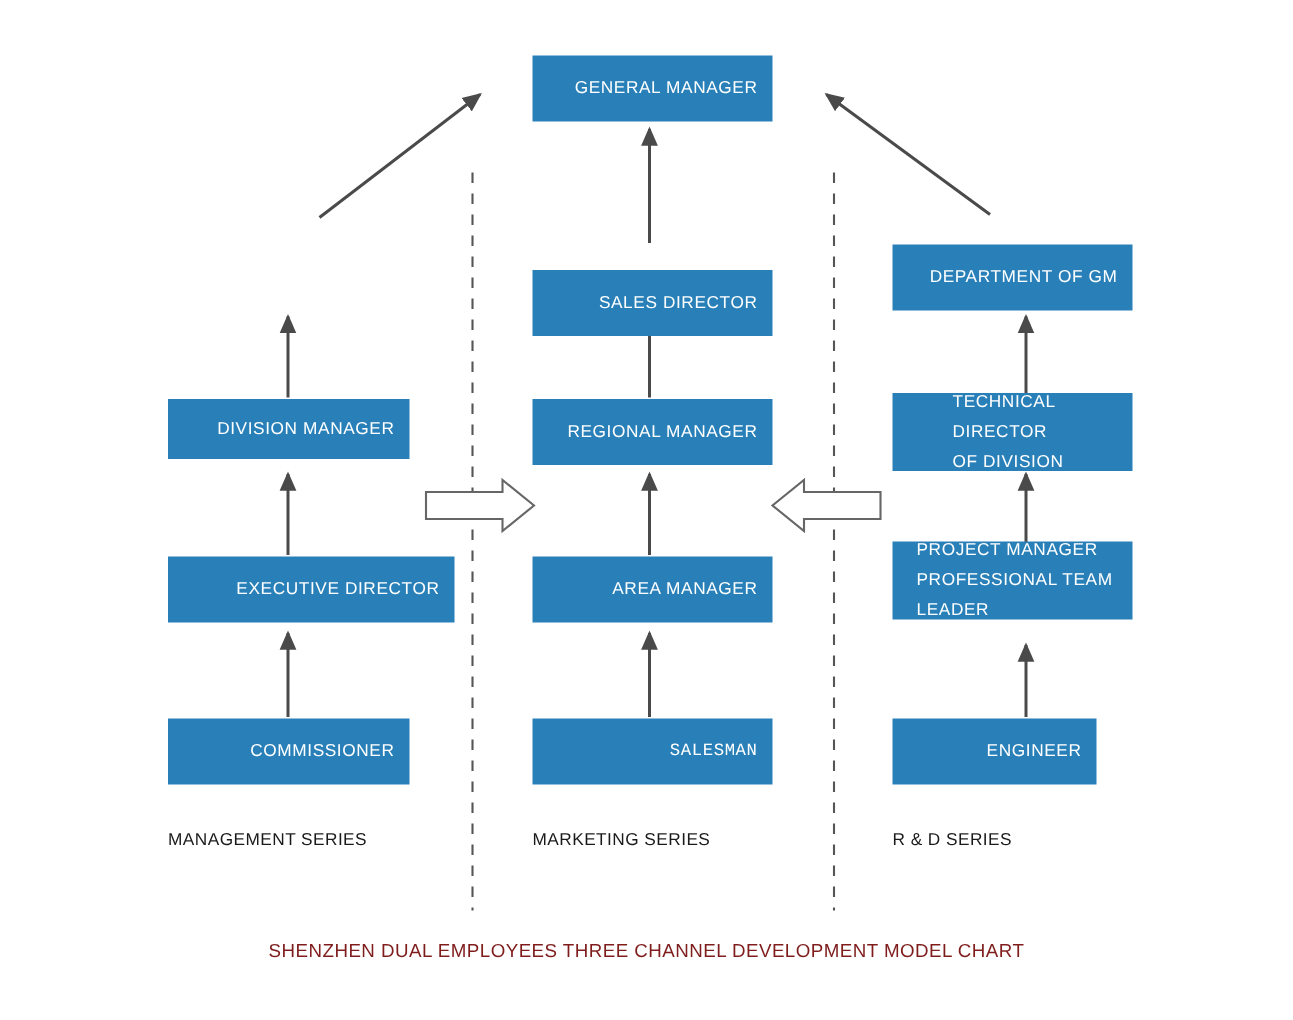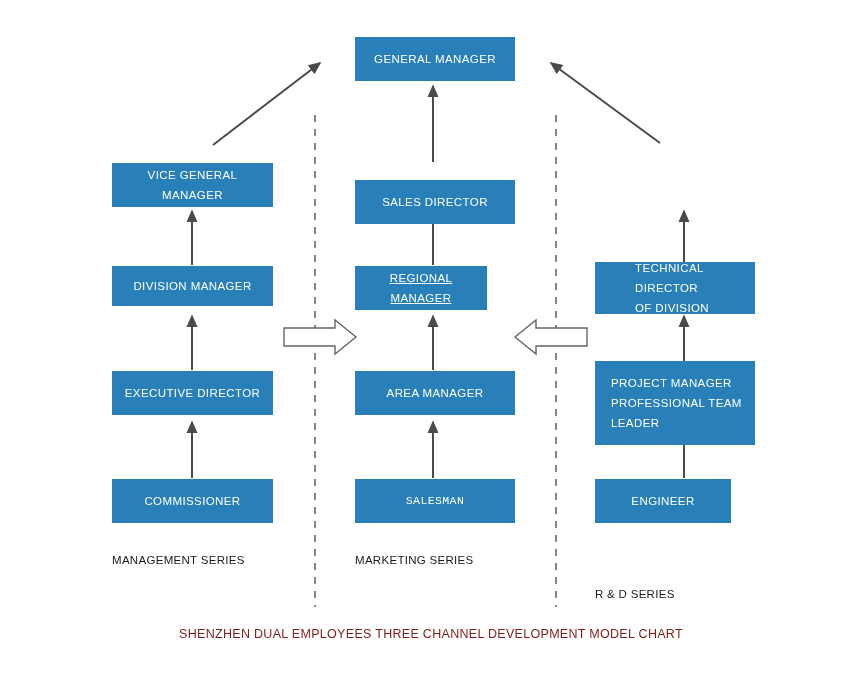--- a/index.html
+++ b/index.html
@@ -26,21 +26,21 @@
   }
   .node-box {
     position: absolute;
     background: #2980b9;
     color: #ffffff;
     font-size: 11.5px;
     letter-spacing: 0.4px;
     box-sizing: border-box;
     display: flex;
     align-items: center;
-    justify-content: center;
+    justify-content: flex-end;
     text-align: center;
     padding: 4px 10px;
     line-height: 20px;
     z-index: 3;
   }
   .node-box.align-left {
     justify-content: flex-start;
     text-align: left;
     padding-left: 16px;
   }
@@ -102,58 +102,58 @@
 
     <path d="M284,328 L335,328 L335,320 L356,337 L335,354 L335,346 L284,346 Z" fill="#ffffff" stroke="#666666" stroke-width="1.4" stroke-linejoin="miter"></path>
 
     <path d="M587,328 L536,328 L536,320 L515,337 L536,354 L536,346 L587,346 Z" fill="#ffffff" stroke="#666666" stroke-width="1.4" stroke-linejoin="miter"></path>
   </svg>
 
   <div class="node-box" style="left:355px; top:37px; width:160px; height:44px;">
     <span class="node-label">GENERAL MANAGER</span>
   </div>
 
-  <div class="node-box" style="left:112px; top:163px; width:161px; height:44px;">
-    <span class="node-label">VICE GENERAL MANAGER</span>
-  </div>
   <div class="node-box" style="left:112px; top:266px; width:161px; height:40px;">
     <span class="node-label">DIVISION MANAGER</span>
   </div>
-  <div class="node-box" style="left:112px; top:371px; width:161px; height:44px;">
+  <div class="node-box" style="left:112px; top:371px; width:191px; height:44px;">
     <span class="node-label">EXECUTIVE DIRECTOR</span>
   </div>
   <div class="node-box" style="left:112px; top:479px; width:161px; height:44px;">
     <span class="node-label">COMMISSIONER</span>
   </div>
 
   <div class="node-box" style="left:355px; top:180px; width:160px; height:44px;">
     <span class="node-label">SALES DIRECTOR</span>
   </div>
-  <div class="node-box" style="left:355px; top:266px; width:132px; height:44px;text-decoration:underline;">
+  <div class="node-box" style="left:355px; top:266px; width:160px; height:44px;">
     <span class="node-label">REGIONAL MANAGER</span>
   </div>
   <div class="node-box" style="left:355px; top:371px; width:160px; height:44px;">
     <span class="node-label">AREA MANAGER</span>
   </div>
   <div class="node-box" style="left:355px; top:479px; width:160px; height:44px;font-family:Liberation Mono, monospace;">
     <span class="node-label">SALESMAN</span>
   </div>
 
+  <div class="node-box" style="left:595px; top:163px; width:160px; height:44px;">
+    <span class="node-label">DEPARTMENT OF GM</span>
+  </div>
   <div class="node-box align-left" style="left:595px; top:262px; width:160px; height:52px;padding-left:40px;">
     <span class="node-label">TECHNICAL DIRECTOR
 OF DIVISION</span>
   </div>
-  <div class="node-box align-left" style="left:595px; top:361px; width:160px; height:84px;">
+  <div class="node-box align-left" style="left:595px; top:361px; width:160px; height:52px;">
     <span class="node-label">PROJECT MANAGER
 PROFESSIONAL TEAM
 LEADER</span>
   </div>
   <div class="node-box" style="left:595px; top:479px; width:136px; height:44px;">
     <span class="node-label">ENGINEER</span>
   </div>
 
   <div class="series-label" style="left:112px; top:554px; width:161px;">MANAGEMENT SERIES</div>
   <div class="series-label" style="left:355px; top:554px; width:160px;">MARKETING SERIES</div>
-  <div class="series-label" style="left:595px; top:554px; width:160px;margin-top:34px;">R &amp; D SERIES</div>
+  <div class="series-label" style="left:595px; top:554px; width:160px;">R &amp; D SERIES</div>
 
   <div class="chart-title" style="top:627px;">SHENZHEN DUAL EMPLOYEES THREE CHANNEL DEVELOPMENT MODEL CHART</div>
 
 </div>
 
 </body></html>

